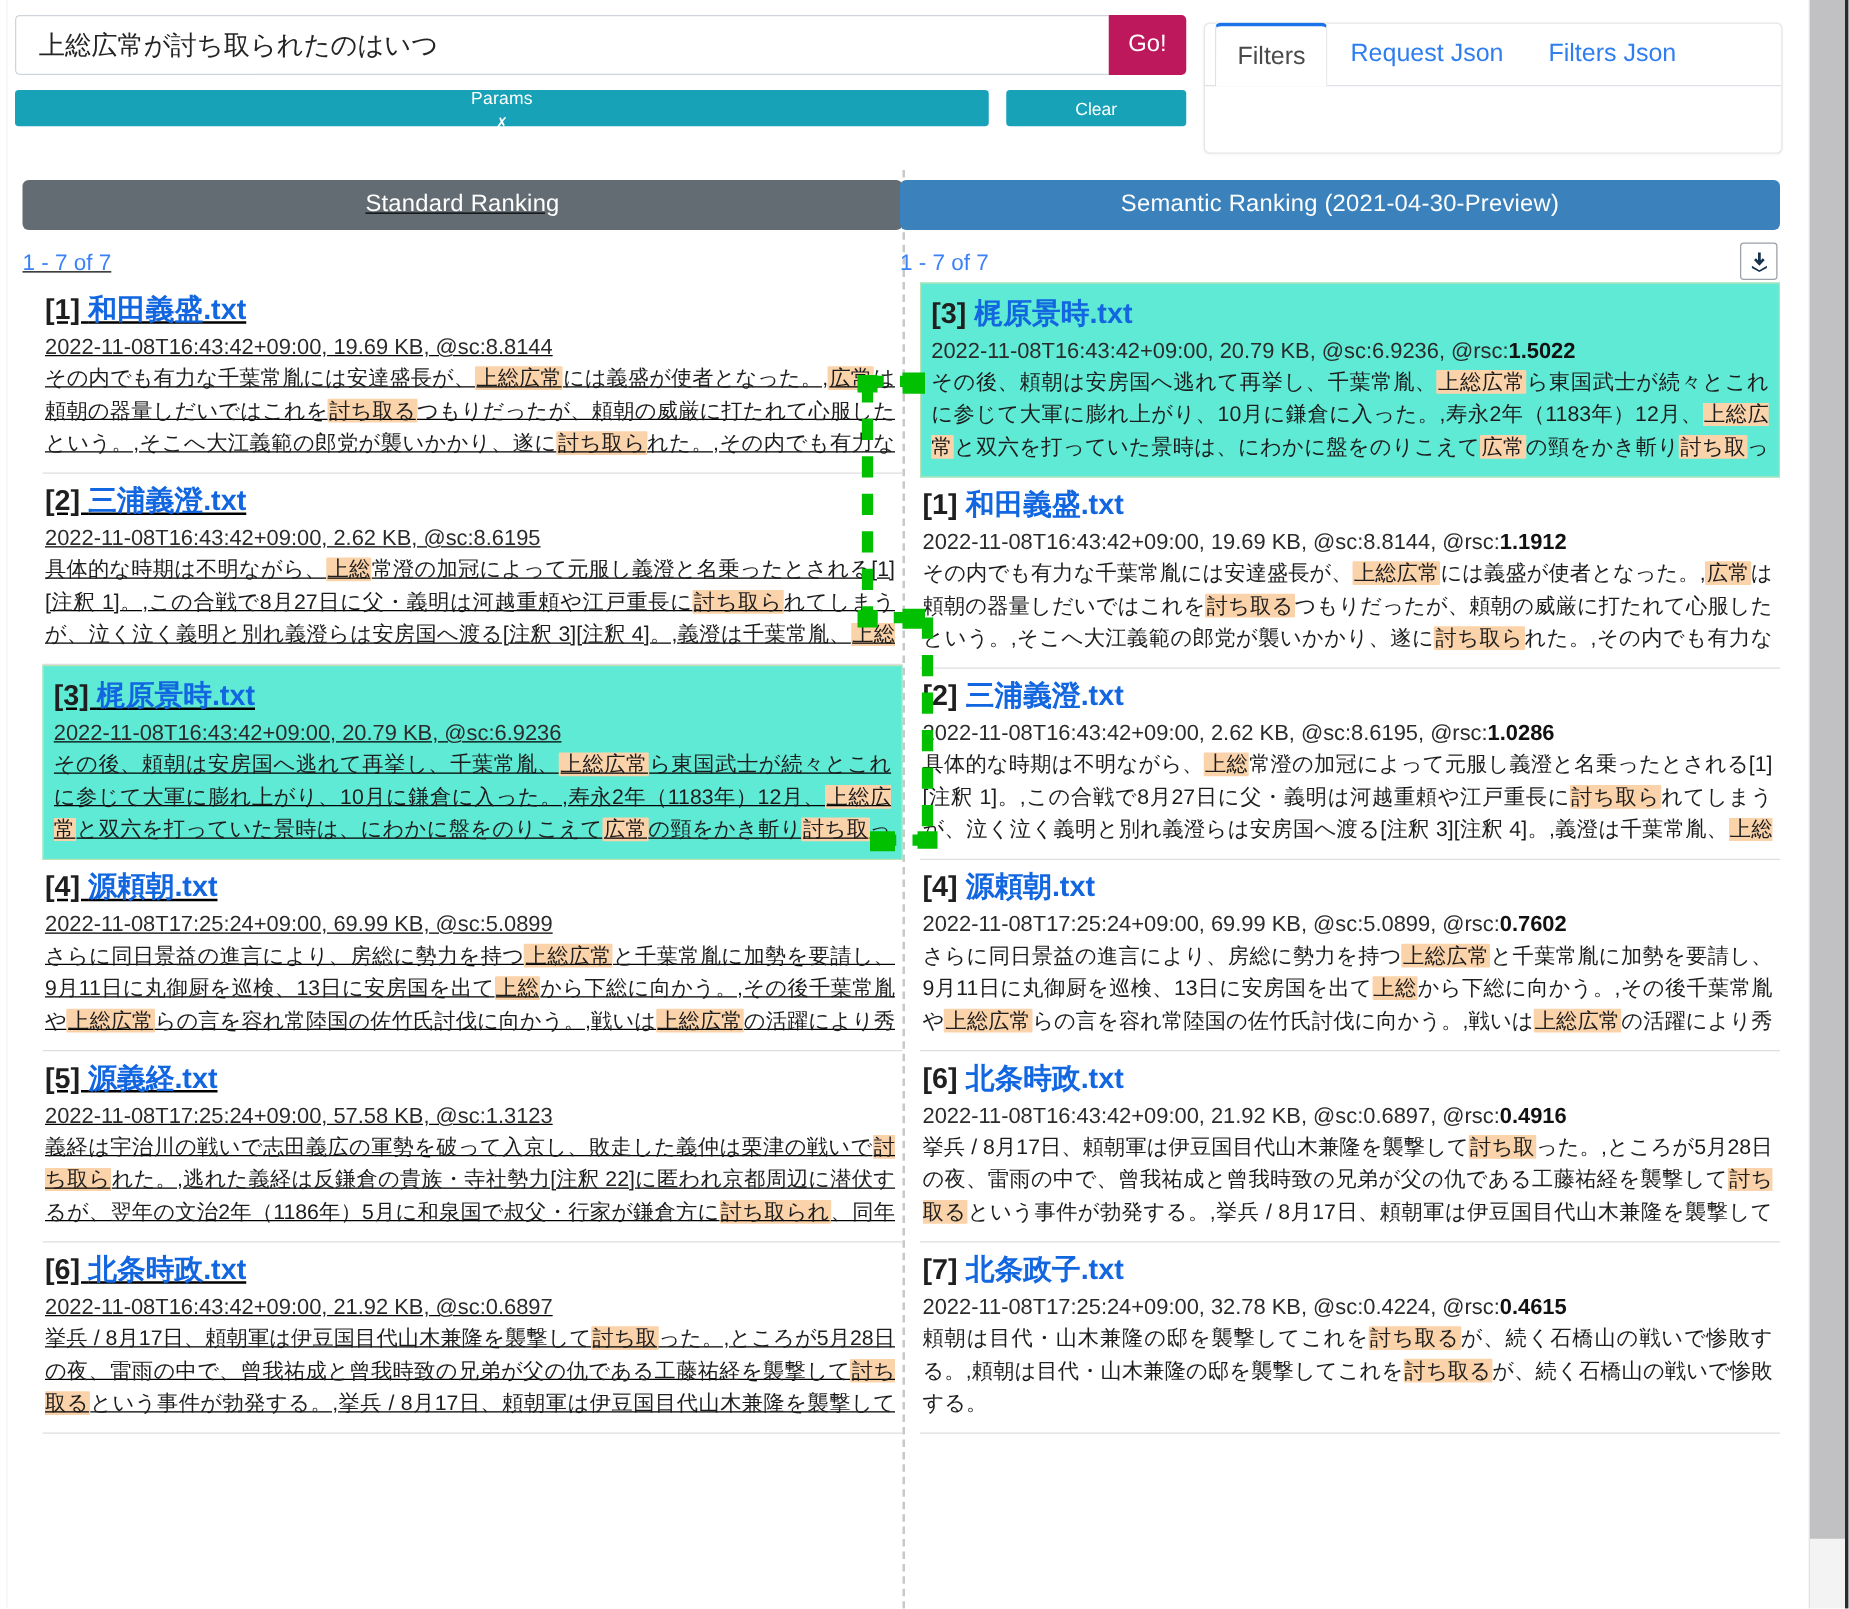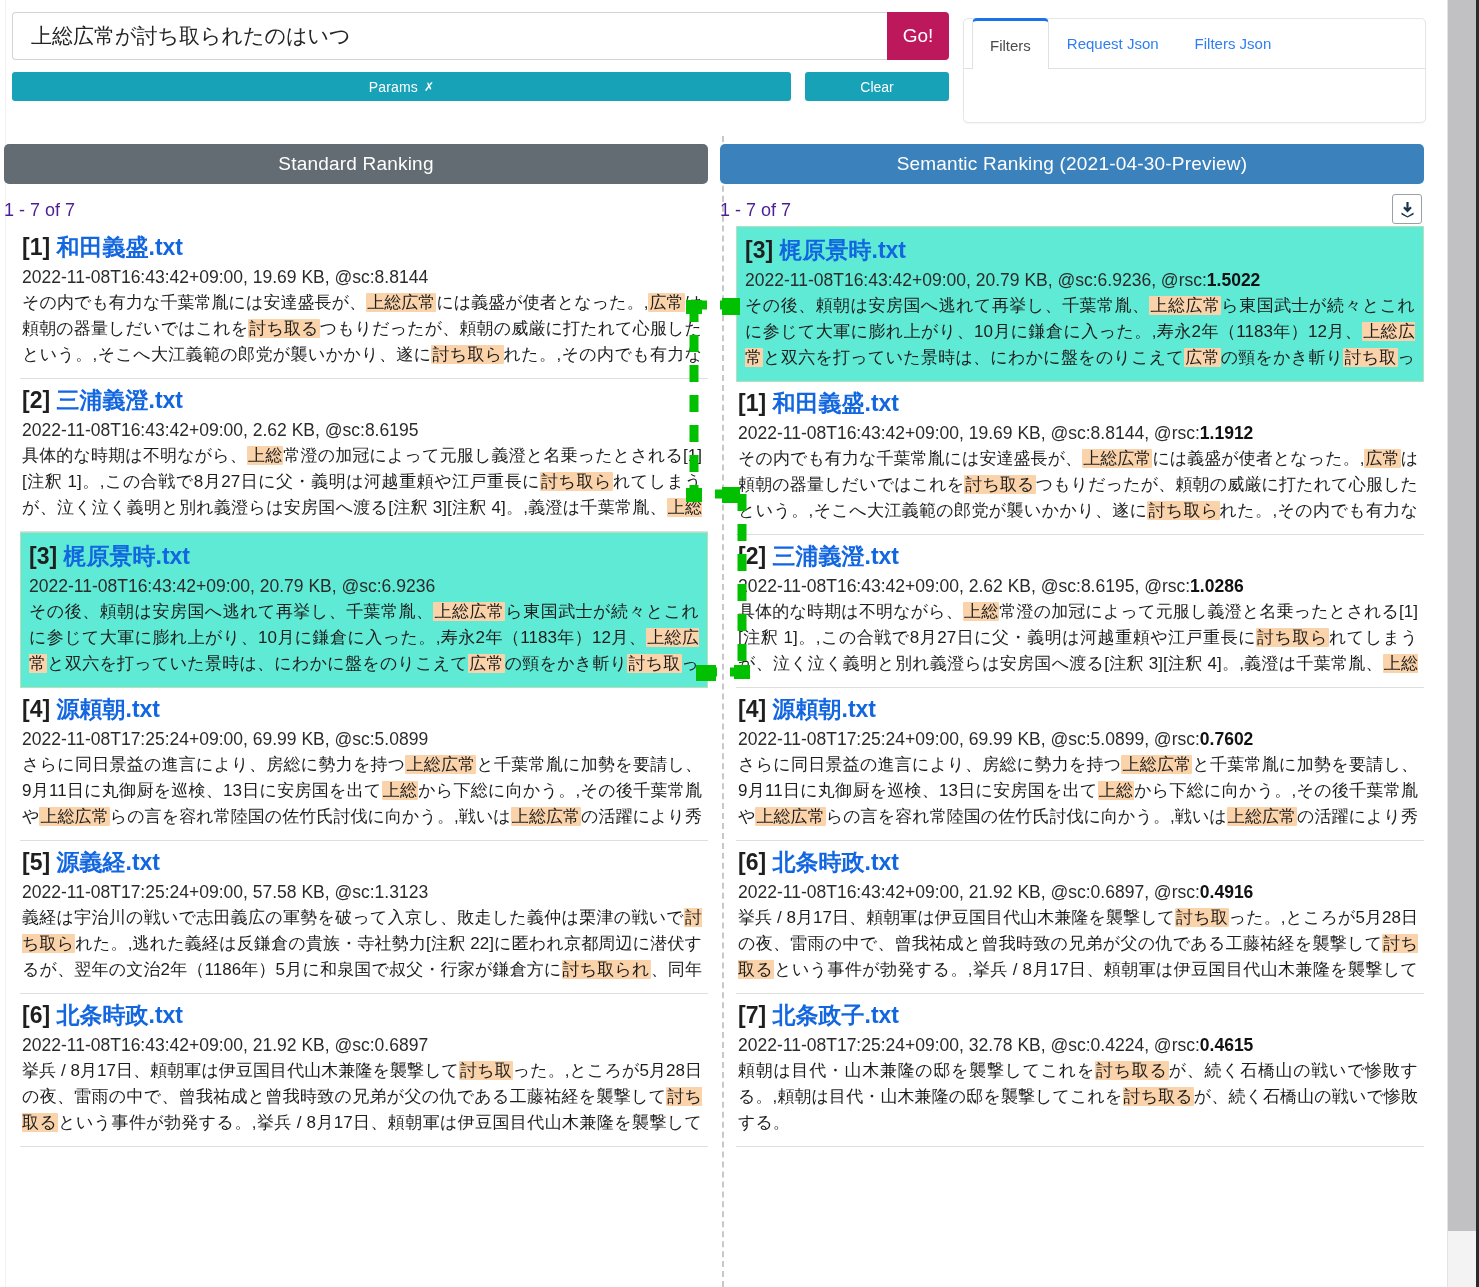--- a/index.html
+++ b/index.html
@@ -63,21 +63,21 @@
     font-family: "Liberation Sans", "DejaVu Sans", sans-serif;
   }
   .btnrow {
     display: flex; gap: 14px; margin-top: 12px; width: 937px;
   }
   .params-btn {
     width: 779px; height: 29px;
     background: #17a2b8; color: #fff; border: none; border-radius: 3px;
     font-size: 14px; cursor: pointer; letter-spacing: .2px;
     font-family: "Liberation Sans", "DejaVu Sans", sans-serif;
-    display: flex; align-items: center; justify-content: center; gap: 6px;
+    display: flex; align-items: center; justify-content: center; gap: 6px; flex-direction: column;
   }
   .clear-btn {
     width: 144px; height: 29px;
     background: #17a2b8; color: #fff; border: none; border-radius: 3px;
     font-size: 14px; cursor: pointer;
     font-family: "Liberation Sans", "DejaVu Sans", sans-serif;
   }
   .caret { display: inline-block; font-size: 12px; line-height: 1; }
 
   
@@ -86,56 +86,56 @@
     border: 1px solid #e6e6e6; border-radius: 5px; background: #fff;
     box-shadow: 0 1px 2px rgba(0,0,0,.04);
   }
   .tabstrip {
     display: flex; height: 50px; border-bottom: 1px solid #dee2e6;
     padding-left: 8px; align-items: stretch;
   }
   .tab {
     padding: 0 17px;
     display: flex; align-items: center;
-    font-size: 15px; color: #2f7ef0; cursor: pointer;
+    font-size: 20px; color: #2f7ef0; cursor: pointer;
     background: transparent; border: 1px solid transparent; border-bottom: none;
     margin-top: -1px;
   }
   .tab.active {
     color: #4a4a4a;
     background: #fff;
     border-color: #dee2e6;
     border-top: 3px solid #1a73e8;
     border-radius: 5px 5px 0 0;
     margin-bottom: -1px;
   }
 
   
   .col {
     position: absolute; top: 144px; width: 704px;
   }
-  .col-left  { left: 4px; }
+  .col-left  { left: 18px; text-decoration: underline; }
   .col-right { left: 720px; }
   .col-divider {
     position: absolute; left: 722px; top: 136px; width: 0; height: 1151px;
     border-left: 2px dashed #c8c8c8;
   }
   .colhead {
     height: 40px; border-radius: 5px; color: #fff;
     display: flex; align-items: center; justify-content: center;
     font-size: 19px; letter-spacing: .2px;
   }
   .colhead.standard { background: #636c72; }
   .colhead.semantic { background: #3b82bd; }
 
   .countrow {
     position: relative;
     margin-top: 16px;
     height: 26px;
-    font-size: 18px; color: #4c1d95;
+    font-size: 18px; color: #3b82f6;
   }
   .dl-btn {
     position: absolute; right: 2px; top: -6px;
     width: 30px; height: 30px;
     border: 1px solid #9aa0a6; border-radius: 3px;
     background: #fff; cursor: pointer;
     display: flex; align-items: center; justify-content: center;
   }
   .dl-btn svg { display: block; }
 

